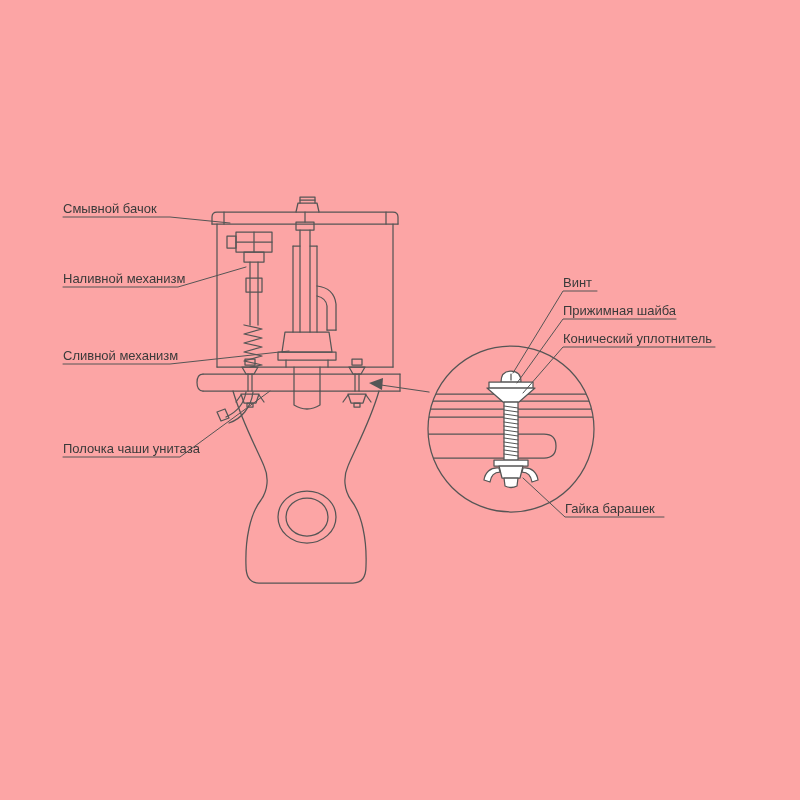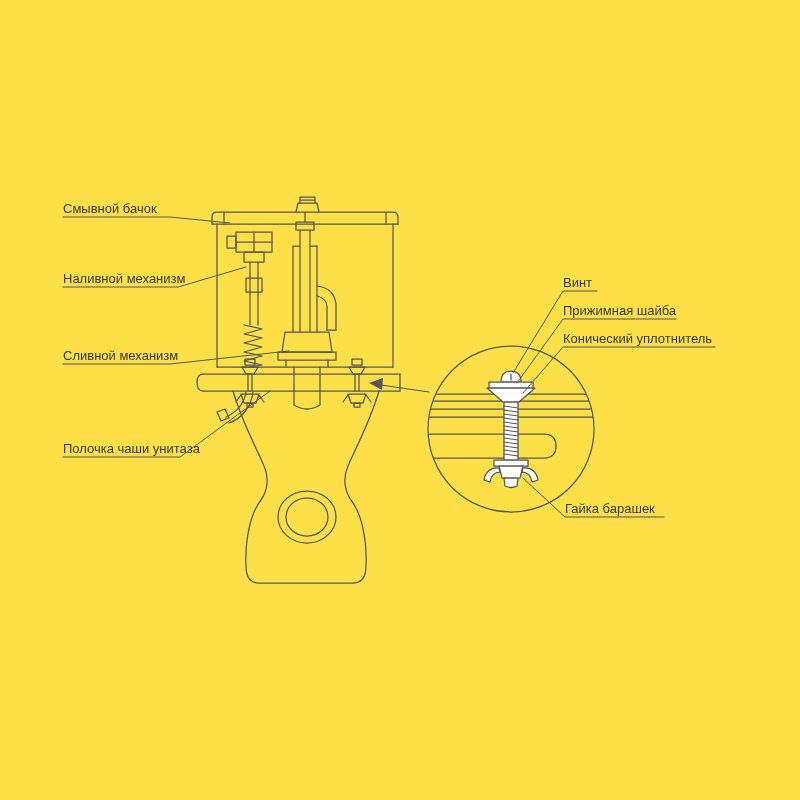--- a/index.html
+++ b/index.html
@@ -1,16 +1,16 @@
 <!DOCTYPE html>
 <html><head>
 <meta charset="utf-8">
 <style>
   html,body{margin:0;padding:0;background:#fff;}
-  .stage{position:relative;width:800px;height:800px;background:#fde047;overflow:hidden;
+  .stage{position:relative;width:800px;height:800px;background:#fca5a5;overflow:hidden;
          font-family:"Liberation Sans",sans-serif;}
   svg{display:block;}
   .draw{stroke:#555;fill:none;stroke-width:1.25;stroke-linecap:round;stroke-linejoin:round;}
   .thin{stroke-width:1;}
   .lbl{font-family:"Liberation Sans",sans-serif;font-size:13px;fill:#3a3a3a;stroke:none;}
   .whitefill{fill:#ffffff;}
   .solid{fill:#555;stroke:none;}
 </style>
 </head>
 <body>

